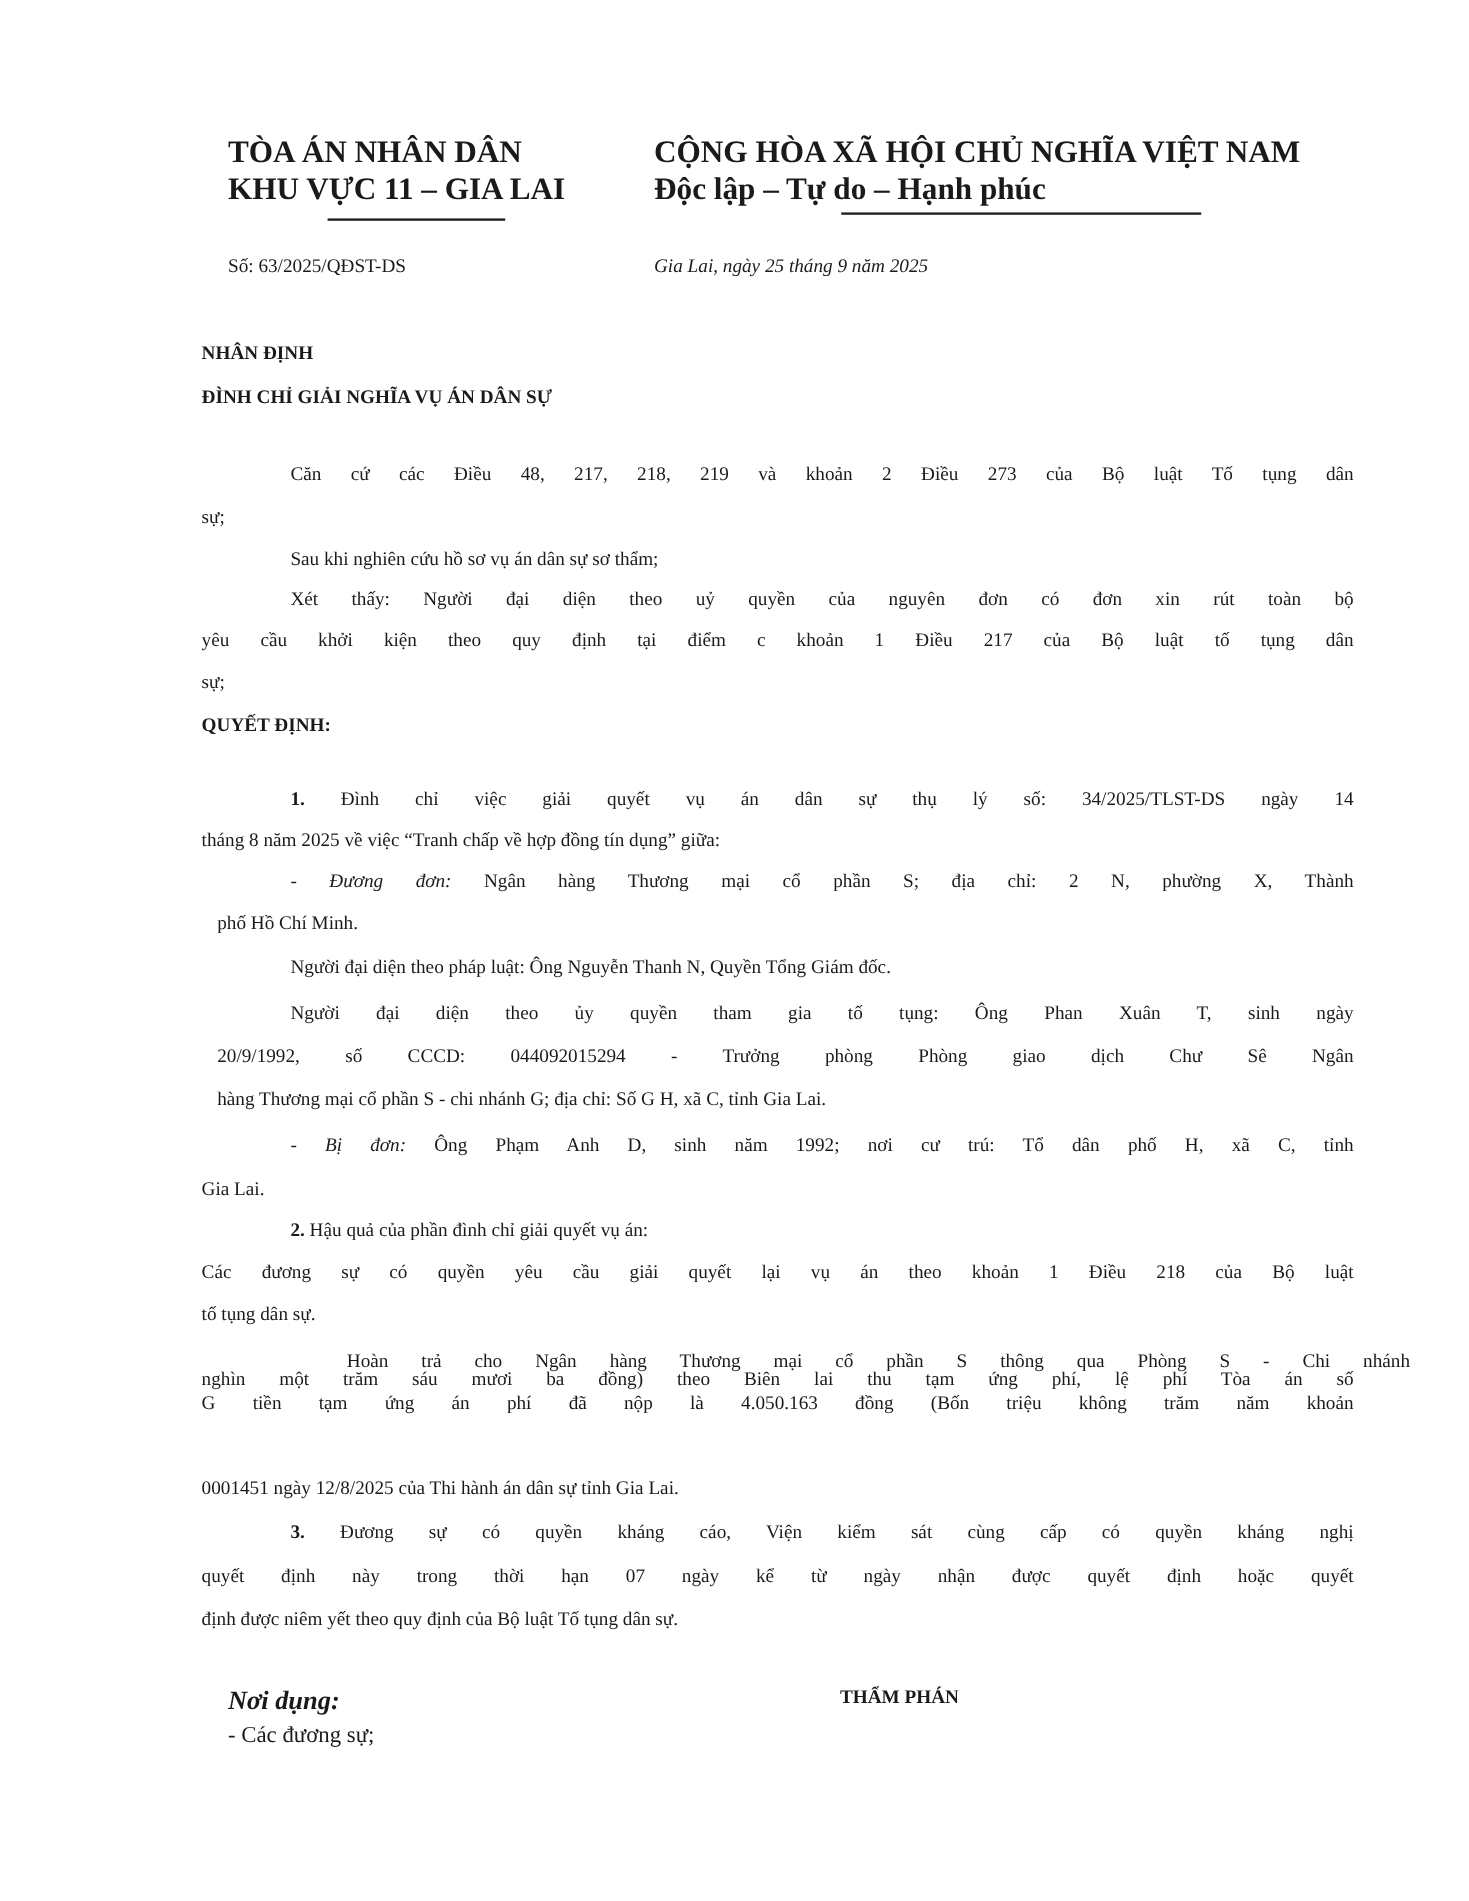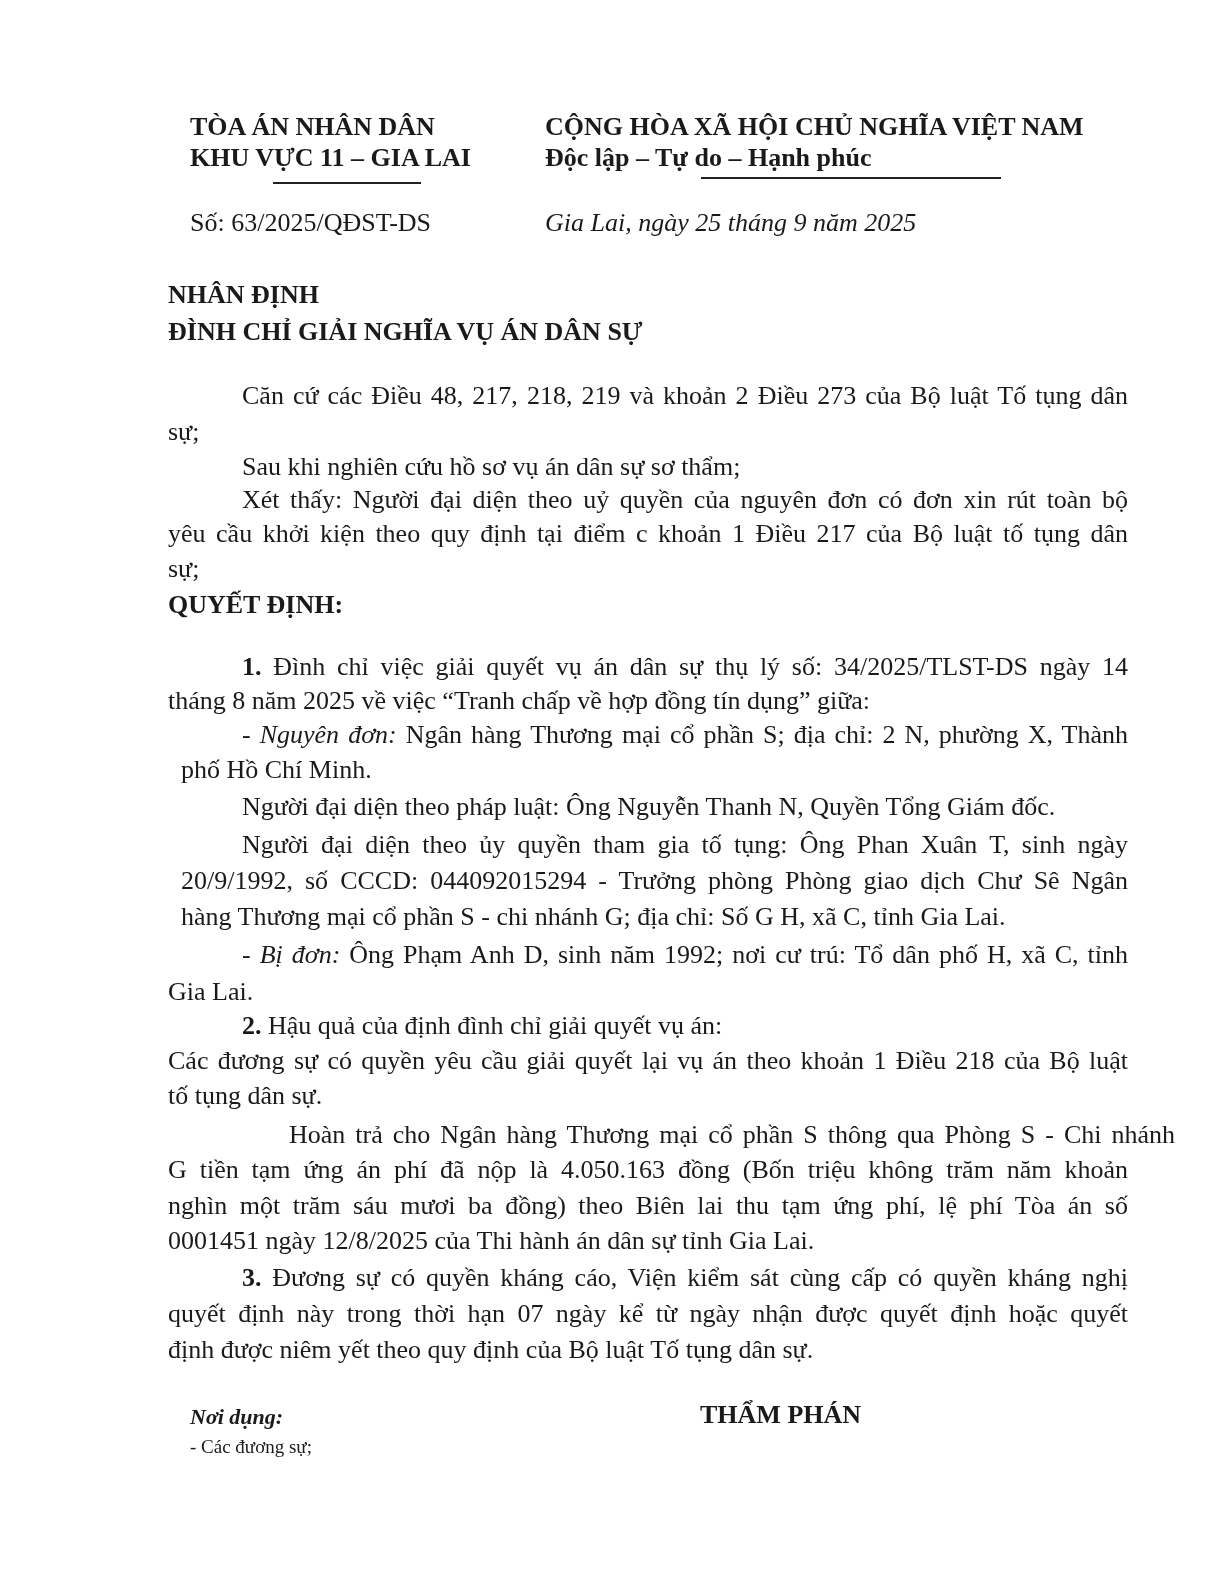--- a/index.html
+++ b/index.html
@@ -1,18 +1,18 @@
 <!DOCTYPE html>
 <html><head>
 <meta charset="utf-8">
 <style>
   html, body { margin: 0; padding: 0; background: #ffffff; }
   body { width: 1224px; height: 1584px; position: relative; overflow: hidden;
          font-family: "Liberation Serif", "DejaVu Serif", serif; color: #1a1a1a; }
-  .ln { position: absolute; white-space: nowrap; font-size: 26px; line-height: 30px; }
+  .ln { position: absolute; white-space: nowrap; font-size: 16px; line-height: 30px; }
   .b { font-weight: bold; }
   .i { font-style: italic; }
   .ctr { text-align: left; }
   .just { text-align: justify; text-align-last: justify; }
   .rule { position: absolute; height: 2px; background: #222; }
   .hdr { font-size: 26px; font-weight: bold; }
   .small { font-size: 22px; }
   .smaller { font-size: 19px; }
 </style>
 </head>
@@ -35,35 +35,35 @@
 <div class="ln" style="left:168px; top:417px;">sự;</div>
 <div class="ln" style="left:242px; top:452px;">Sau khi nghiên cứu hồ sơ vụ án dân sự sơ thẩm;</div>
 <div class="ln just" style="left:242px; top:485px; width:886px;">Xét thấy: Người đại diện theo uỷ quyền của nguyên đơn có đơn xin rút toàn bộ</div>
 <div class="ln just" style="left:168px; top:519px; width:960px;">yêu cầu khởi kiện theo quy định tại điểm c khoản 1 Điều 217 của Bộ luật tố tụng dân</div>
 <div class="ln" style="left:168px; top:554px;">sự;</div>
 
 <div class="ln b ctr" style="left:168px; top:590px; width:960px;">QUYẾT ĐỊNH:</div>
 
 <div class="ln just" style="left:242px; top:652px; width:886px;"><span class="b">1.</span><span> Đình chỉ việc giải quyết vụ án dân sự thụ lý số: 34/2025/TLST-DS ngày 14</span></div>
 <div class="ln" style="left:168px; top:686px;">tháng 8 năm 2025 về việc “Tranh chấp về hợp đồng tín dụng” giữa:</div>
-<div class="ln just" style="left:242px; top:720px; width:886px;"><span>- </span><span class="i">Nguyên đơn:</span><span> Ngân hàng Thương mại cổ phần S; địa chỉ: 2 N, phường X, Thành</span></div>
+<div class="ln just" style="left:242px; top:720px; width:886px;"><span>- </span><span class="i">Đương đơn:</span><span> Ngân hàng Thương mại cổ phần S; địa chỉ: 2 N, phường X, Thành</span></div>
 <div class="ln" style="left:181px; top:755px;">phố Hồ Chí Minh.</div>
 <div class="ln" style="left:242px; top:792px;">Người đại diện theo pháp luật: Ông Nguyễn Thanh N, Quyền Tổng Giám đốc.</div>
 <div class="ln just" style="left:242px; top:830px; width:886px;">Người đại diện theo ủy quyền tham gia tố tụng: Ông Phan Xuân T, sinh ngày</div>
 <div class="ln just" style="left:181px; top:866px; width:947px;">20/9/1992, số CCCD: 044092015294 - Trưởng phòng Phòng giao dịch Chư Sê Ngân</div>
 <div class="ln" style="left:181px; top:902px;">hàng Thương mại cổ phần S - chi nhánh G; địa chỉ: Số G H, xã C, tỉnh Gia Lai.</div>
 <div class="ln just" style="left:242px; top:940px; width:886px;"><span>- </span><span class="i">Bị đơn:</span><span> Ông Phạm Anh D, sinh năm 1992; nơi cư trú: Tổ dân phố H, xã C, tỉnh</span></div>
 <div class="ln" style="left:168px; top:977px;">Gia Lai.</div>
 
-<div class="ln" style="left:242px; top:1011px;"><span class="b">2.</span><span> Hậu quả của định đình chỉ giải quyết vụ án:</span></div>
+<div class="ln" style="left:242px; top:1011px;"><span class="b">2.</span><span> Hậu quả của phần đình chỉ giải quyết vụ án:</span></div>
 <div class="ln just" style="left:168px; top:1046px; width:960px;">Các đương sự có quyền yêu cầu giải quyết lại vụ án theo khoản 1 Điều 218 của Bộ luật</div>
 <div class="ln" style="left:168px; top:1081px;">tố tụng dân sự.</div>
 <div class="ln just" style="left:242px; top:1120px; width:886px;margin-left:47px;">Hoàn trả cho Ngân hàng Thương mại cổ phần S thông qua Phòng S - Chi nhánh</div>
 <div class="ln just" style="left:168px; top:1155px; width:960px;">G tiền  tạm ứng án phí đã nộp là 4.050.163 đồng (Bốn triệu không trăm năm khoản</div>
-<div class="ln just" style="left:168px; top:1191px; width:960px;">nghìn một trăm sáu mươi ba đồng) theo Biên lai thu tạm ứng phí, lệ phí Tòa án số</div>
+<div class="ln just" style="left:168px; top:1135px; width:960px;">nghìn một trăm sáu mươi ba đồng) theo Biên lai thu tạm ứng phí, lệ phí Tòa án số</div>
 <div class="ln" style="left:168px; top:1226px;">0001451 ngày 12/8/2025 của Thi hành án dân sự tỉnh Gia Lai.</div>
 
 <div class="ln just" style="left:242px; top:1263px; width:886px;"><span class="b">3.</span><span> Đương sự có quyền kháng cáo, Viện kiểm sát cùng cấp có quyền kháng nghị</span></div>
 <div class="ln just" style="left:168px; top:1299px; width:960px;">quyết định này trong thời hạn 07 ngày kể từ ngày nhận được quyết định hoặc quyết</div>
 <div class="ln" style="left:168px; top:1335px;">định được niêm yết theo quy định của Bộ luật Tố tụng dân sự.</div>
 
 <div class="ln b i small" style="left:190px; top:1402px;">Nơi dụng:</div>
 <div class="ln smaller" style="left:190px; top:1432px;">- Các đương sự;</div>
 <div class="ln b ctr" style="left:700px; top:1400px; width:308px;">THẨM PHÁN</div>
 

